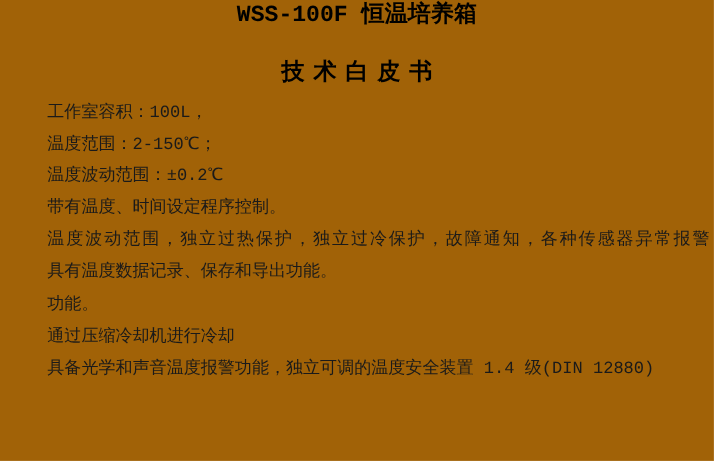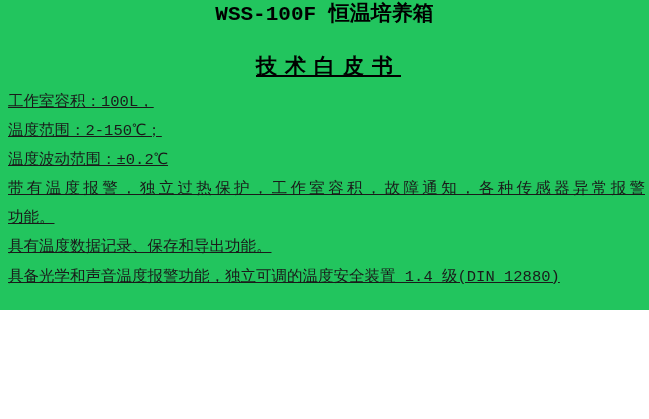--- a/index.html
+++ b/index.html
@@ -1,20 +1,20 @@
 <!DOCTYPE html>
 <html><head>
 <meta charset="utf-8">
 <style>
   html, body { margin: 0; padding: 0; background: #ffffff; }
   .page {
     position: relative;
     width: 649px;
-    height: 310px;
-    background: #22c55e;
+    height: 419px;
+    background: #a16207;
     overflow: hidden;
     font-family: "Liberation Mono", "DejaVu Sans Mono", monospace;
     color: #1a1a1a;
   }
   .doc-title {
     padding-top: 2px;
     text-align: center;
     font-weight: 700;
     font-size: 21px;
     line-height: 26px;
@@ -24,46 +24,46 @@
   .doc-subtitle {
     margin-top: 27px;
     padding-left: 8px; 
     text-align: center;
     font-weight: 700;
     font-size: 21px;
     line-height: 26px;
     letter-spacing: 8px;
     color: #000000;
     white-space: nowrap;
-    text-decoration: underline;
   }
   .spec {
     margin-top: 7px;
-    padding: 0 4px 0 8px;
+    padding: 0 4px 0 43px;
     font-size: 15.5px;
     line-height: 29.1px;
-    text-decoration: underline;
   }
   .spec .line { white-space: nowrap; }
   .spec .line.justify {
     white-space: normal;
     text-align: justify;
     text-align-last: justify;
   }
 </style>
 </head>
 <body>
 
 <div class="page">
   <div class="doc-title">WSS-100F 恒温培养箱</div>
 
   <div class="doc-subtitle">技术白皮书</div>
 
   <div class="spec">
     <div class="line">工作室容积：100L，</div>
     <div class="line">温度范围：2-150℃；</div>
     <div class="line">温度波动范围：±0.2℃</div>
-    <div class="line justify">带有温度报警，独立过热保护，工作室容积，故障通知，各种传感器异常报警</div>
+    <div class="line">带有温度、时间设定程序控制。</div>
+    <div class="line justify">温度波动范围，独立过热保护，独立过冷保护，故障通知，各种传感器异常报警</div>
+    <div class="line">具有温度数据记录、保存和导出功能。</div>
     <div class="line">功能。</div>
-    <div class="line">具有温度数据记录、保存和导出功能。</div>
+    <div class="line">通过压缩冷却机进行冷却</div>
     <div class="line">具备光学和声音温度报警功能，独立可调的温度安全装置 1.4 级(DIN 12880)</div>
   </div>
 </div>
 
 </body></html>

